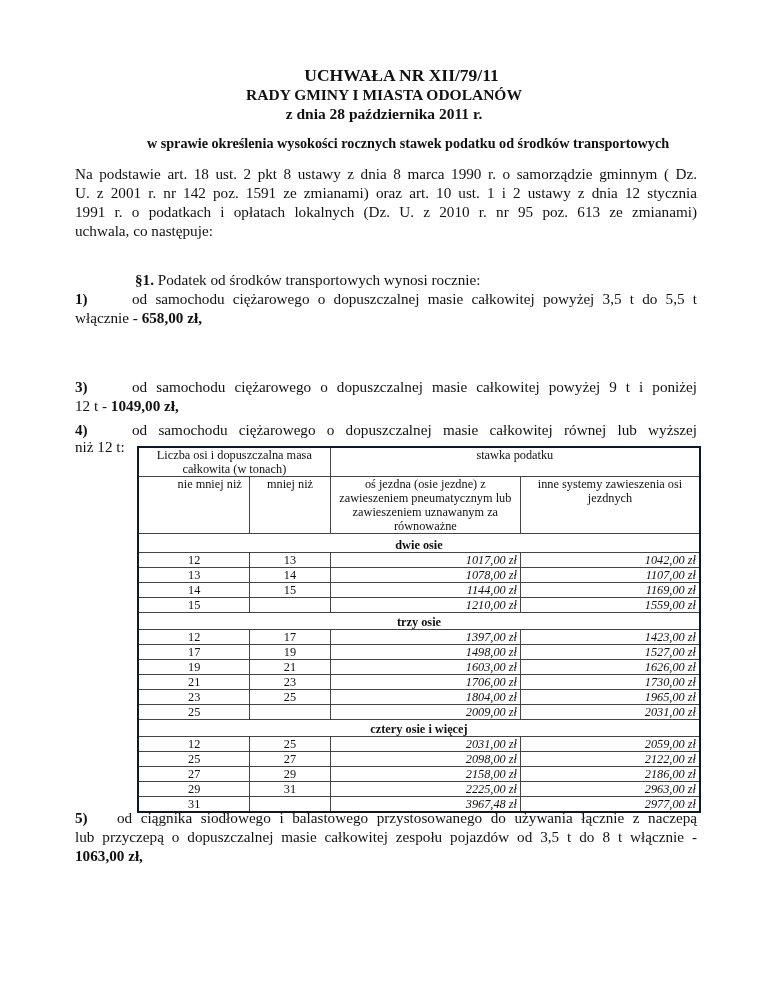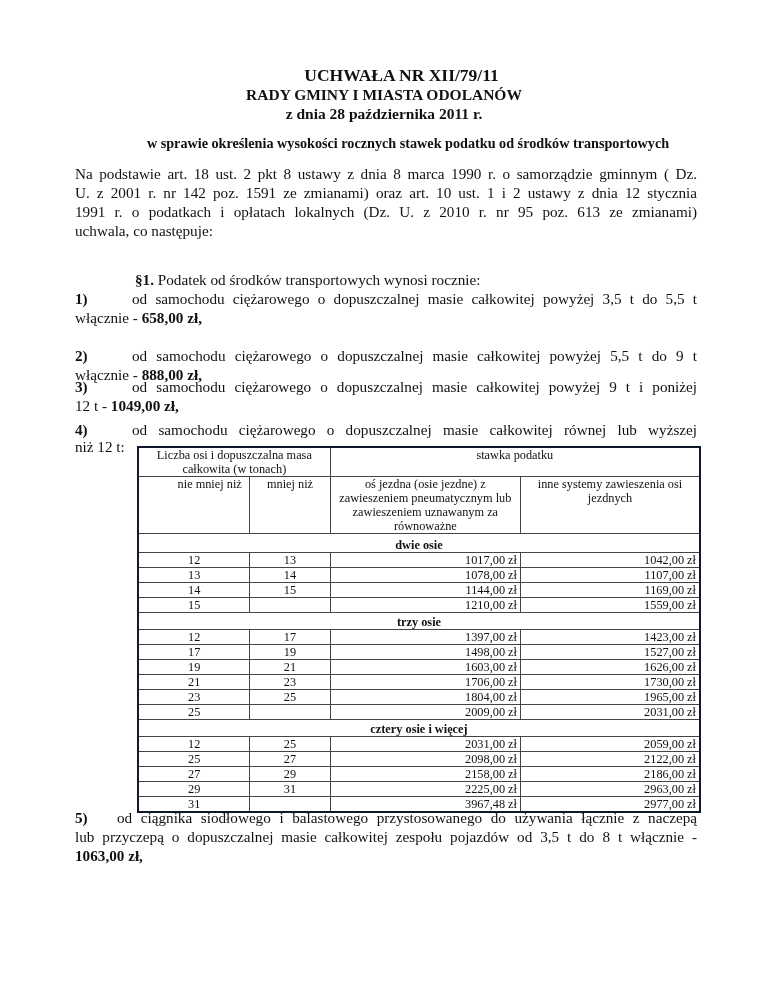--- a/index.html
+++ b/index.html
@@ -29,21 +29,21 @@
     table.tax {
       position: absolute; left: 137px; top: 446px; width: 564px;
       border-collapse: collapse; font-size: 12.3px; line-height: 14px;
       font-family: "Liberation Serif", "DejaVu Serif", serif;
       border: 2px solid #0f172a;
     }
     table.tax td {
       border: 1px solid #444444; padding: 0 3px; vertical-align: top;
     }
     table.tax td.c { text-align: center; }
-    table.tax td.r { text-align: right; }
+    table.tax td.r { text-align: right; font-style: italic; }
     table.tax td.group { text-align: center; font-weight: bold; height: 16px; vertical-align: bottom; }
     table.tax tr.data td { height: 14px; line-height: 14px; }
     .col1 { width: 79px; } .col2 { width: 79px; } .col3 { width: 196px; } .col4 { width: 186px; }
     .p5 { top: 808px; }
   </style>
 </head>
 <body>
 
 <div class="page">
 
@@ -67,24 +67,20 @@
       <span class="b">§1.</span>
       <span>Podatek od środków transportowych wynosi rocznie:</span>
     </span>
   </div>
 
   <div class="para" style="top:289px;">
     <span class="justify-line"><span class="num">1)</span><span>od samochodu ciężarowego o dopuszczalnej masie całkowitej powyżej 3,5 t do 5,5 t</span></span>
     <span style="display:block"><span>włącznie - </span><span class="b">658,00 zł,</span></span>
   </div>
 
-  <div class="para" style="top:346px;">
-    <span class="justify-line"><span class="num">2)</span><span>od samochodu ciężarowego o dopuszczalnej masie całkowitej powyżej 5,5 t do 9 t</span></span>
-    <span style="display:block"><span>włącznie - </span><span class="b">888,00 zł,</span></span>
-  </div>
 
   <div class="para" style="top:377px;">
     <span class="justify-line"><span class="num">3)</span><span>od samochodu ciężarowego o dopuszczalnej masie całkowitej powyżej  9 t  i  poniżej</span></span>
     <span style="display:block"><span>12 t - </span><span class="b">1049,00 zł,</span></span>
   </div>
 
   <div class="para" style="top:420px;">
     <span class="justify-line"><span class="num">4)</span><span>od samochodu ciężarowego o dopuszczalnej masie całkowitej równej lub wyższej</span></span>
     <span style="display:block; line-height:15px;">niż 12 t:</span>
   </div>

